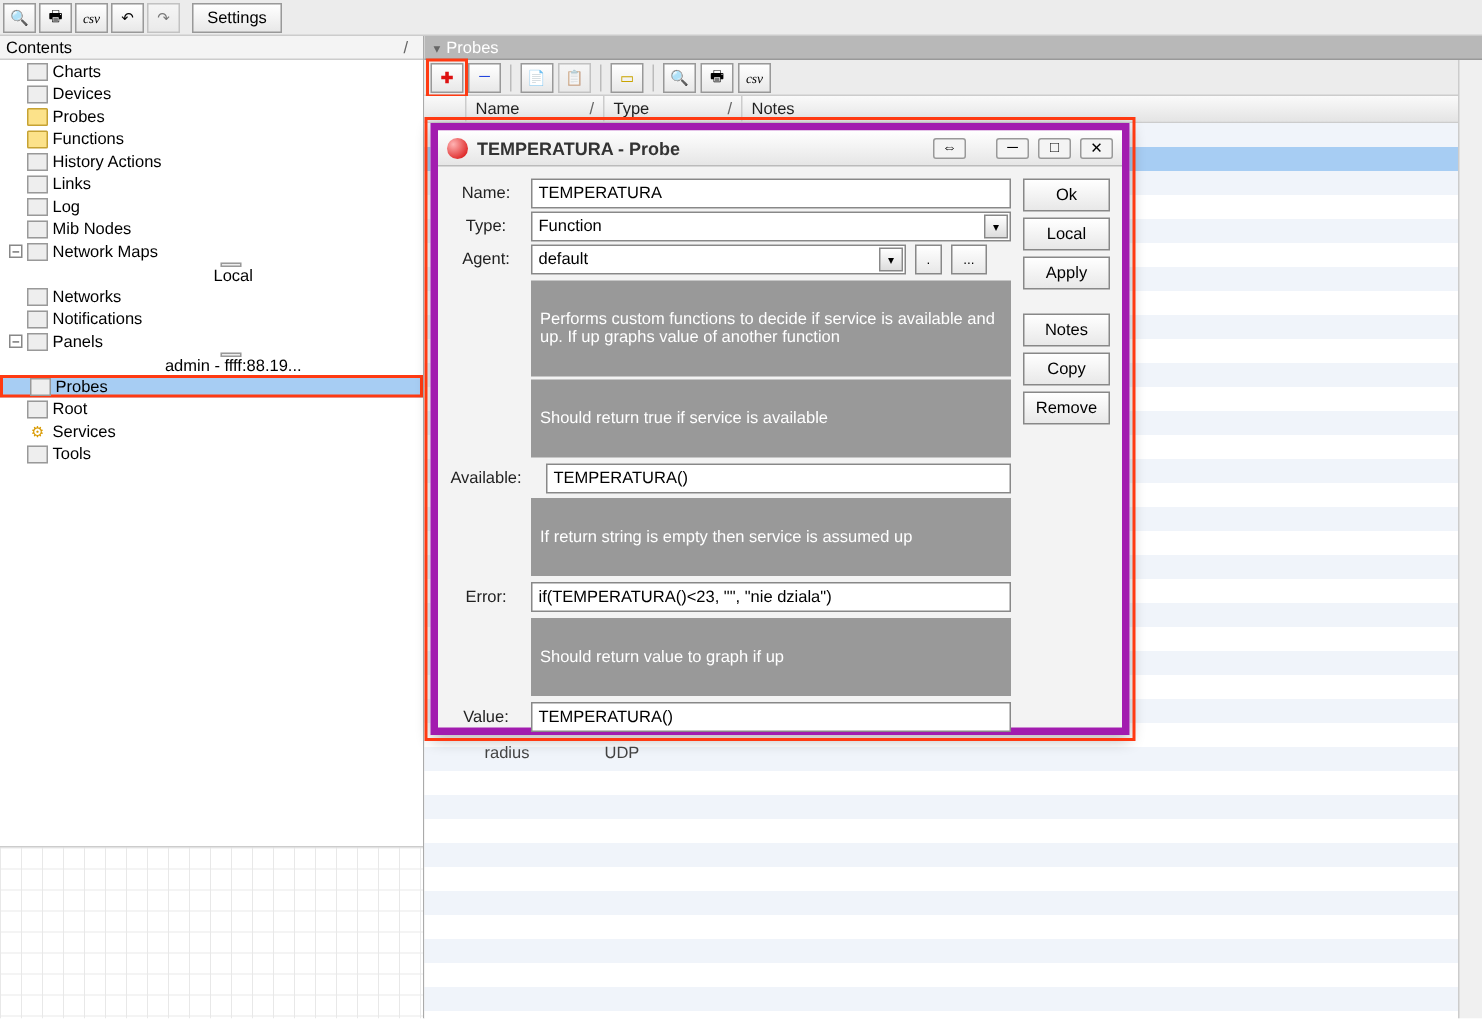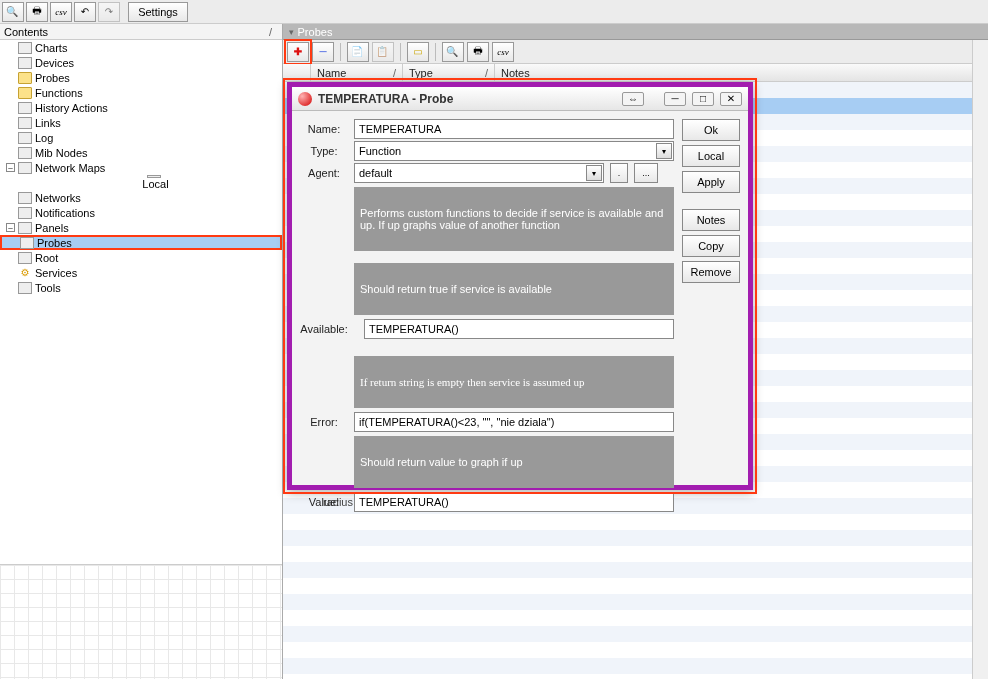--- a/index.html
+++ b/index.html
@@ -359,20 +359,25 @@
         <div class="node">
           <span class="noexp"></span>
           <span class="icon-box gray-box"></span>
           <span>Notifications</span>
         </div>
         <div class="node">
           <span class="expander">–</span>
           <span class="icon-box gray-box"></span>
           <span>Panels</span>
         </div>
+        <div class="node indent1">
+          <span class="noexp"></span>
+          <span class="icon-box gray-box"></span>
+          <span>admin - ffff:88.19...</span>
+        </div>
         <div class="node selected-row red-box">
           <span class="noexp"></span>
           <span class="icon-box gray-box"></span>
           <span>Probes</span>
         </div>
         <div class="node">
           <span class="noexp"></span>
           <span class="icon-box gray-box"></span>
           <span>Root</span>
         </div>
@@ -488,28 +493,28 @@
               <span>default</span>
               <span class="dd">▾</span>
             </div>
             <div class="smallbtn">.</div>
             <div class="smallbtn" style="width:24px;">...</div>
           </div>
 
           <div style="height:8px"></div>
 
           <div class="helper">Performs custom functions to decide if service is available and up. If up graphs value of another function</div>
-          <div class="helper" style="margin-top:10px;">Should return true if service is available</div>
+          <div class="helper" style="margin-top:0;">Should return true if service is available</div>
 
           <div class="frow" style="margin-top:2px;gap:16px;">
             <span class="flabel">Available:</span>
             <input class="finput" value="TEMPERATURA()" style="">
           </div>
 
-          <div class="helper" style="margin-top:15px;font-family:Liberation Serif, serif;">If return string is empty then service is assumed up</div>
+          <div class="helper" style="margin-top:1px;">If return string is empty then service is assumed up</div>
           <div class="frow" style="margin-top:2px;">
             <span class="flabel">Error:</span>
             <input class="finput" value="if(TEMPERATURA()&lt;23, &quot;&quot;, &quot;nie dziala&quot;)" style="">
           </div>
 
           <div class="helper" style="margin-top:2px;">Should return value to graph if up</div>
           <div class="frow" style="margin-top:2px;">
             <span class="flabel">Value:</span>
             <input class="finput" value="TEMPERATURA()" style="">
           </div>

